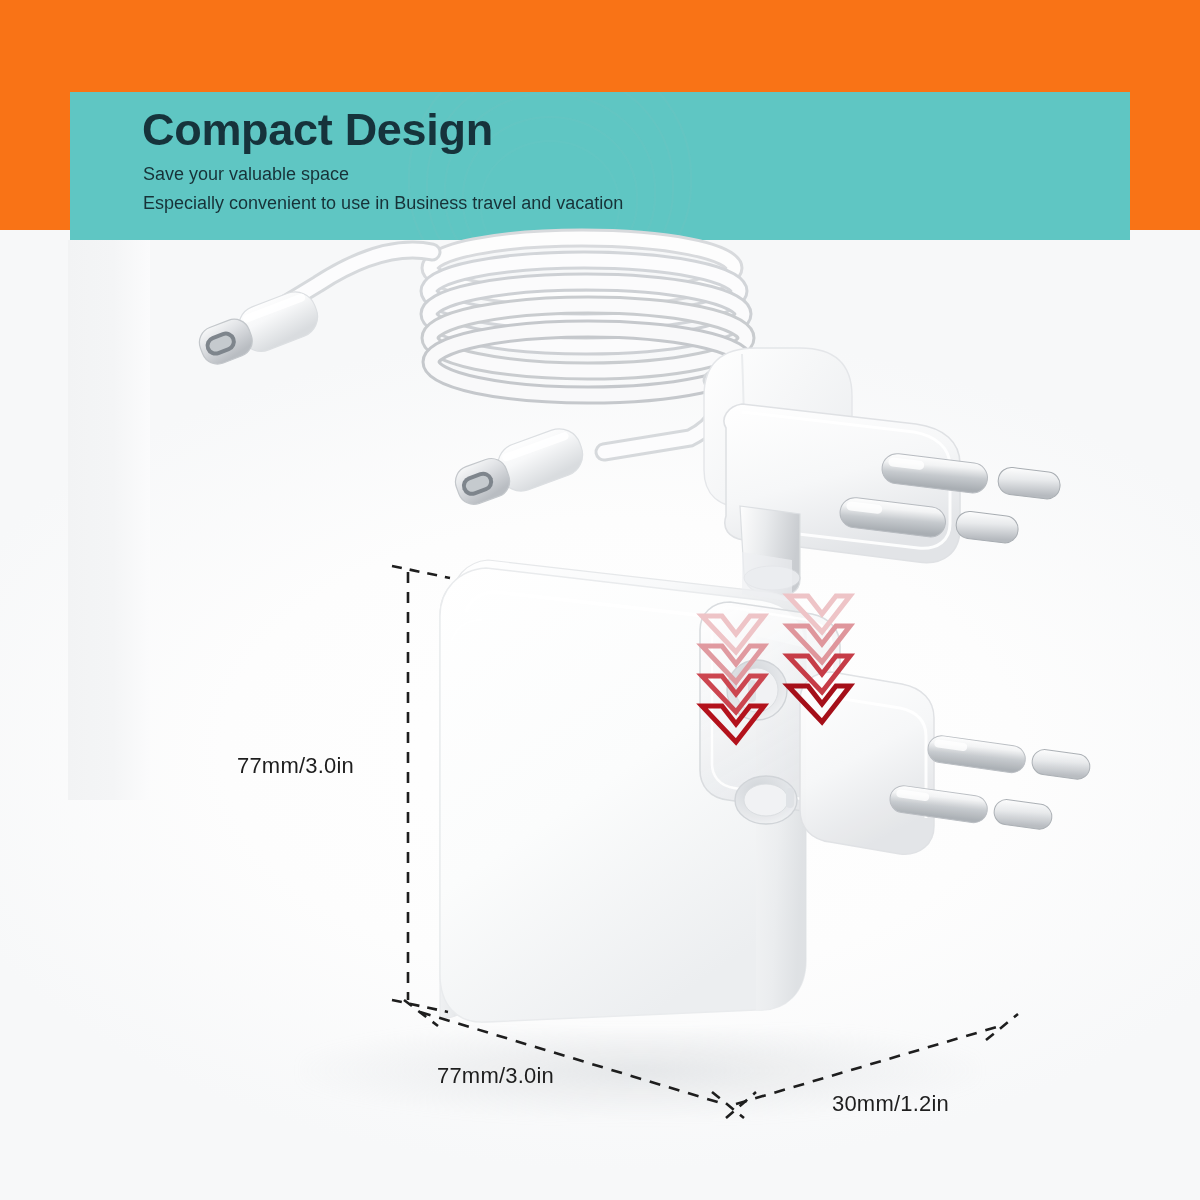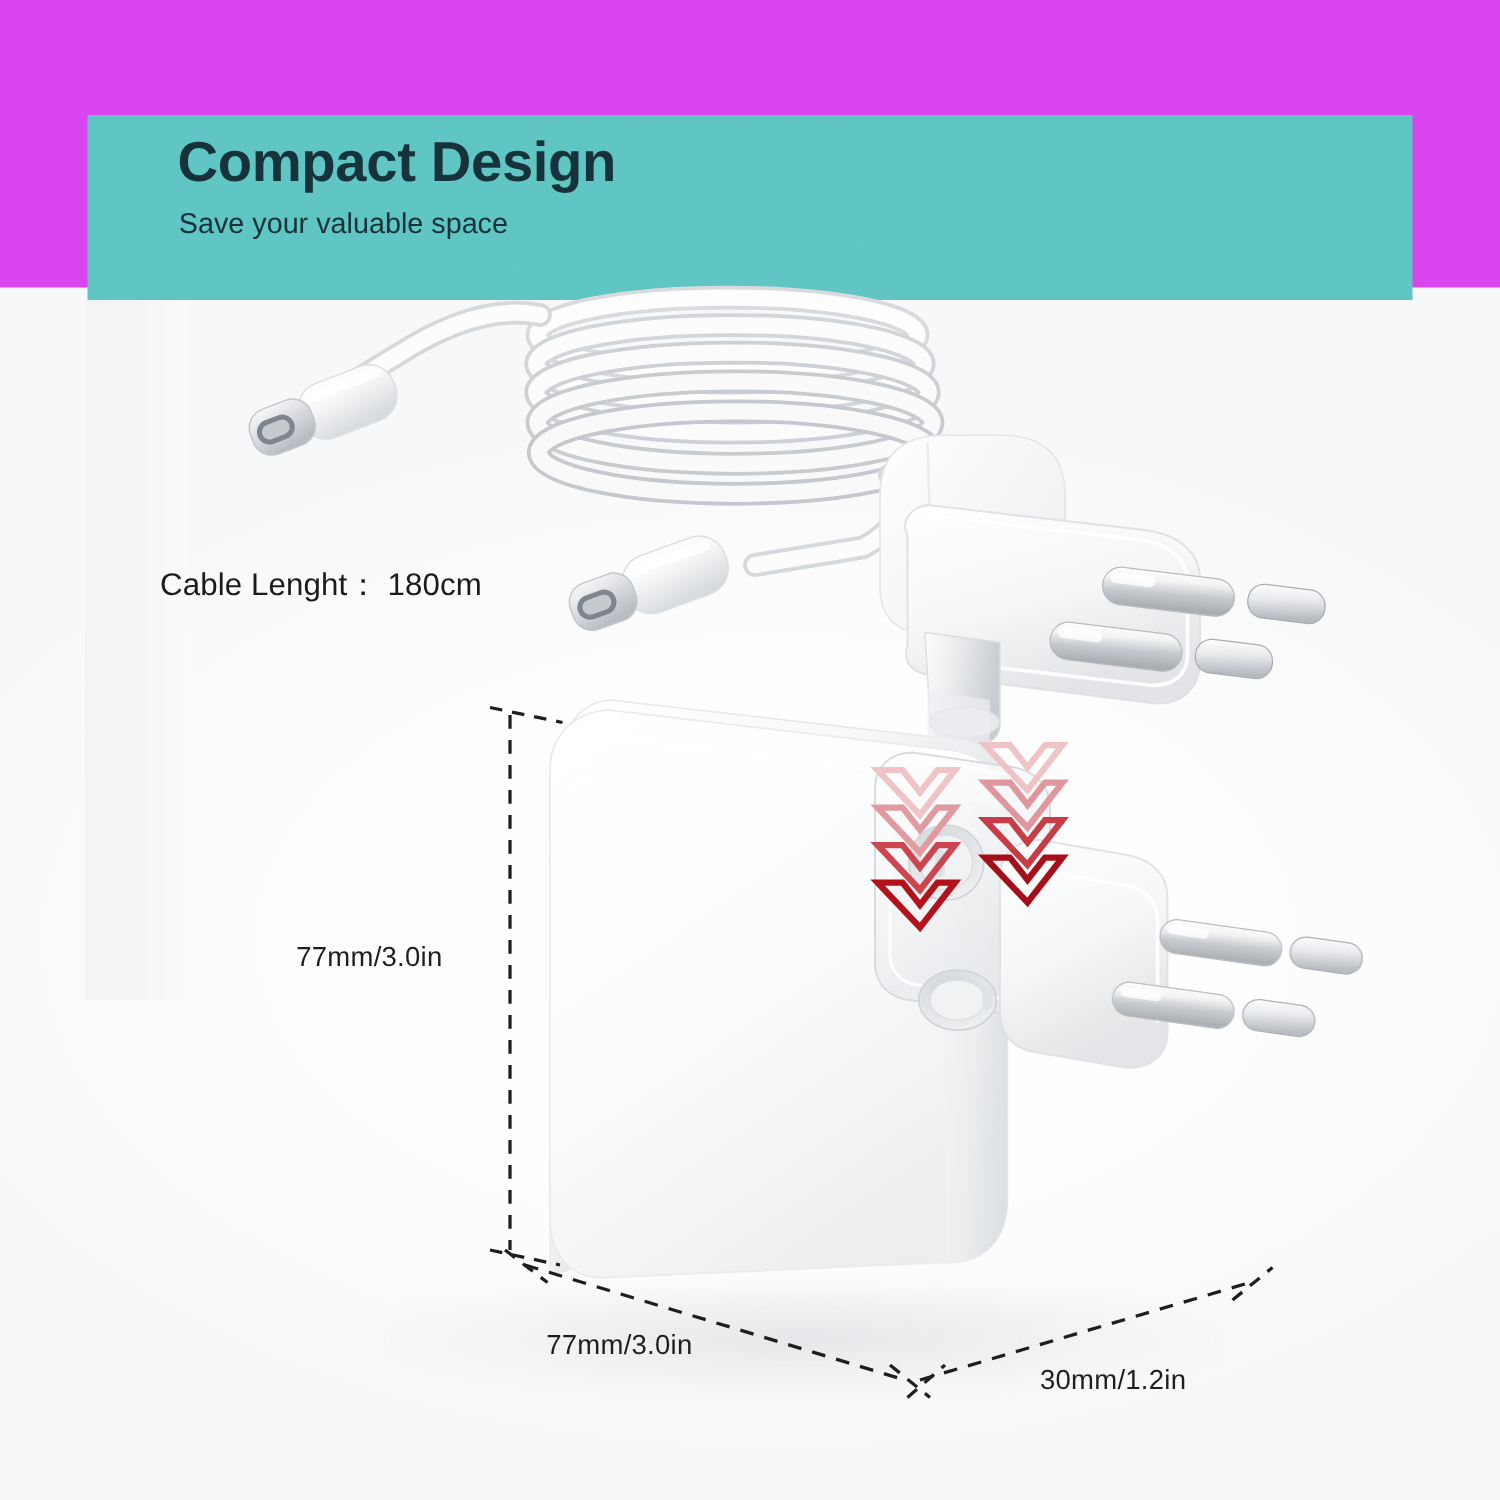--- a/index.html
+++ b/index.html
@@ -10,21 +10,21 @@
   }
   body {
     font-family: "Liberation Sans", sans-serif;
   }
 
   
   #canvas {
     position: relative;
     width: 1200px;
     height: 1200px;
-    background: #d946ef;
+    background: #f97316;
     overflow: hidden;
   }
 
   
   .left-band {
     position: absolute;
     left: 68px;
     top: 240px;
     width: 82px;
     height: 560px;
@@ -72,21 +72,21 @@
     font-size: 45px;
     font-weight: bold;
     letter-spacing: -.3px;
     color: #16333b;
     line-height: 1.05;
     white-space: nowrap;
   }
   .banner-sub {
     position: absolute;
     left: 73px;
-    font-size: 23px;
+    font-size: 18px;
     color: #173238;
     white-space: nowrap;
     line-height: 1.22;
   }
   .banner-sub.l1 { top: 72px; }
   .banner-sub.l2 { top: 101px; }
 
   
   .cable-caption {
     position: absolute;
@@ -135,20 +135,21 @@
   <div class="banner">
     <div class="banner-watermark">
       <div class="wm-ring" style="left:8px;  top:10px;  width:284px; height:262px; opacity:.55;"></div>
       <div class="wm-ring" style="left:26px; top:34px;  width:248px; height:228px; opacity:.50;"></div>
       <div class="wm-ring" style="left:44px; top:58px;  width:212px; height:194px; opacity:.45;"></div>
       <div class="wm-ring" style="left:62px; top:82px;  width:176px; height:160px; opacity:.40;"></div>
       <div class="wm-ring" style="left:80px; top:106px; width:140px; height:126px; opacity:.34;"></div>
     </div>
     <div class="banner-title">Compact Design</div>
     <div class="banner-sub l1">Save your valuable space</div>
+    <div class="banner-sub l2">Especially convenient to use in Business travel and vacation</div>
   </div>
 
   <svg class="art" viewBox="0 0 1200 1200">
     <defs>
 
       <linearGradient id="cabTube" x1="0" y1="0" x2="0" y2="1">
         <stop offset="0%" stop-color="#e3e5e8"></stop>
         <stop offset="18%" stop-color="#ffffff"></stop>
         <stop offset="48%" stop-color="#fbfbfc"></stop>
         <stop offset="82%" stop-color="#dcdee2"></stop>
@@ -374,21 +375,20 @@
 
       <line x1="392" y1="566" x2="450" y2="578"></line>
       <line x1="392" y1="1000" x2="448" y2="1012"></line>
       <line x1="404" y1="1000" x2="438" y2="1026"></line>
       <line x1="712" y1="1092" x2="744" y2="1118"></line>
       <line x1="726" y1="1118" x2="756" y2="1092"></line>
       <line x1="986" y1="1040" x2="1018" y2="1014"></line>
     </g>
   </svg>
 
-  <div class="cable-caption">Cable Lenght： 180cm</div>
 
   <div class="dim-label dim-height">77mm/3.0in</div>
 
   <div class="dim-label dim-width">77mm/3.0in</div>
 
   <div class="dim-label dim-depth">30mm/1.2in</div>
 
 </div>
 
 </body></html>

